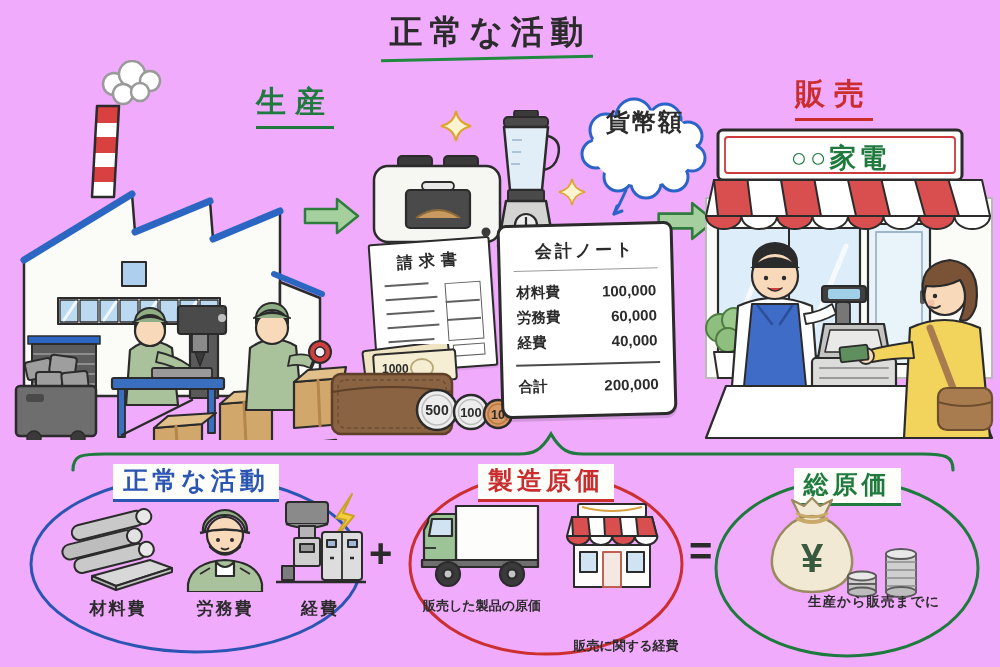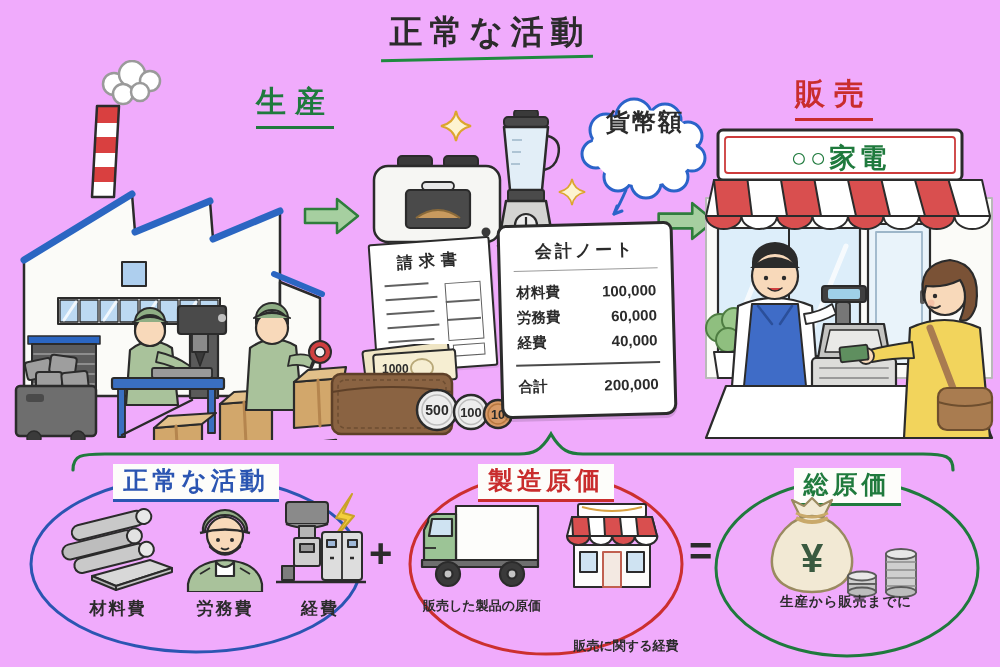--- a/index.html
+++ b/index.html
@@ -570,15 +570,15 @@
       <rect x="2" y="36" width="28" height="8" fill="#cfcfcf"></rect>
       <rect x="2" y="44" width="28" height="8" fill="#c4c4c4"></rect>
       <ellipse cx="16" cy="36" rx="14" ry="4.5" fill="#e8e8e8"></ellipse>
       <ellipse cx="16" cy="52" rx="14" ry="4.5" fill="#bdbdbd"></ellipse>
       <rect x="40" y="14" width="30" height="38" fill="#cfcfcf"></rect>
       <path d="M40 22 H70 M40 30 H70 M40 38 H70 M40 46 H70" stroke="#8d8d8d" stroke-width="1.5"></path>
       <ellipse cx="55" cy="14" rx="15" ry="5" fill="#e8e8e8"></ellipse>
       <ellipse cx="55" cy="52" rx="15" ry="5" fill="#bdbdbd"></ellipse>
     </g>
   </svg>
-  <div class="abs ctr caption" style="left:748px;top:593px;width:196px;text-align:center;">生産から販売までに</div>
+  <div class="abs ctr caption" style="left:776px;top:593px;width:196px;text-align:center;">生産から販売までに</div>
 
 </div>
 
 </body></html>

